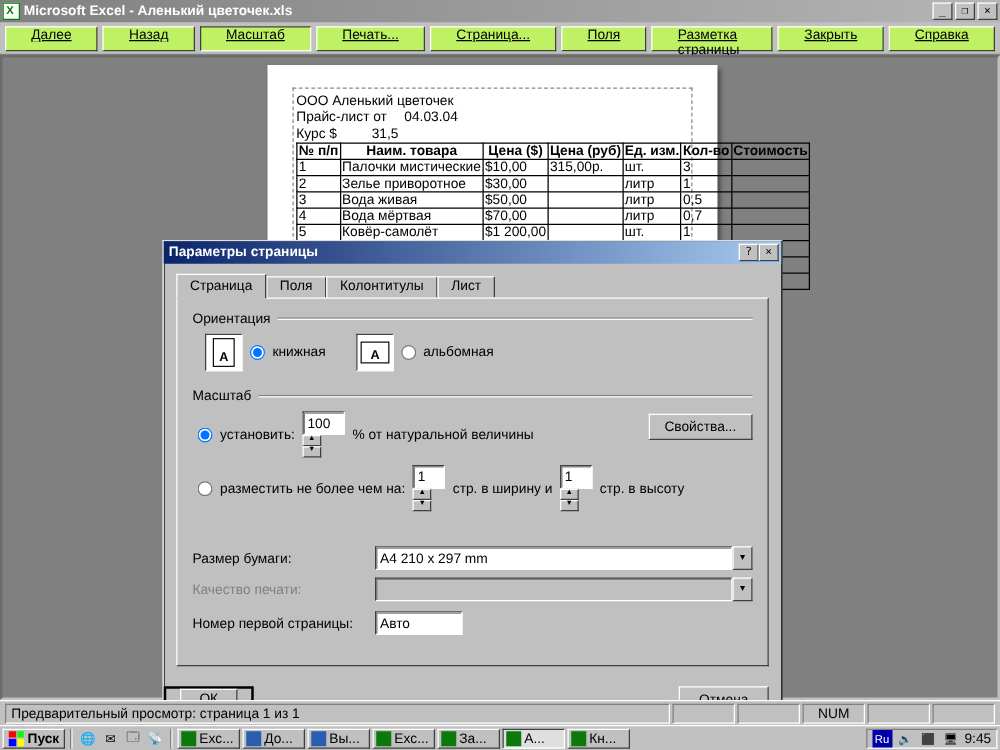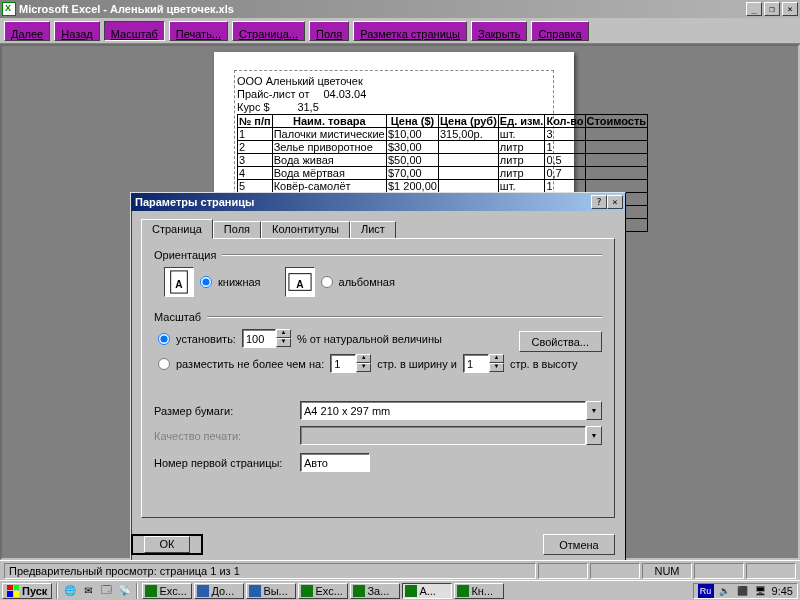--- a/index.html
+++ b/index.html
@@ -8,21 +8,21 @@
 
 .main-titlebar { height: 18px; background: linear-gradient(to right, #808080, #b5b5b5); display: flex; align-items: center; padding: 0 2px; }
 .main-titlebar .icon { width: 14px; height: 14px; margin-right: 3px; background: #fff; border: 1px solid #008000; position: relative; }
 .main-titlebar .icon::after { content: "X"; color: #008000; font-size: 9px; position: absolute; top: 0; left: 2px; font-weight: bold; }
 .main-titlebar .title { color: #fff; font-weight: bold; flex: 1; }
 .main-titlebar .win-btns { display: flex; gap: 2px; }
 .win-btn { width: 16px; height: 14px; background: #c0c0c0; border: 1px solid; border-color: #fff #404040 #404040 #fff; display: flex; align-items: center; justify-content: center; font-size: 9px; font-family: monospace; }
 
 
 .toolbar { height: 26px; background: #c0c0c0; border-bottom: 1px solid #808080; display: flex; align-items: center; padding: 0 4px; gap: 4px; }
-.tb-btn { height: 20px; padding: 0 6px; background: #a21caf; border: 1px solid; border-color: #fff #404040 #404040 #fff; display: flex; align-items: flex-end; cursor: pointer; }
+.tb-btn { height: 20px; padding: 0 20px; background: #bef264; border: 1px solid; border-color: #fff #404040 #404040 #fff; display: flex; align-items: flex-start; cursor: pointer; }
 .tb-btn.pressed { border-color: #404040 #fff #fff #404040; }
 .tb-btn span { text-decoration: underline; text-decoration-color: currentColor; }
 
 
 .preview-area { position: absolute; top: 44px; left: 0; right: 0; bottom: 40px; background: #808080; border: 2px inset #c0c0c0; overflow: hidden; }
 .page-preview { position: absolute; top: 6px; left: 212px; width: 360px; height: 180px; background: #fff; box-shadow: 2px 2px 4px rgba(0,0,0,.5); padding: 18px 20px; font-size: 6px; }
 .page-preview .dashed-border { border: 1px dashed #888; padding: 4px 2px 2px 2px; }
 .page-preview table { border-collapse: collapse; width: 100%; font-size: 5px; }
 .page-preview td, .page-preview th { border: 1px solid #000; padding: 0 1px; white-space: nowrap; height: 8px; overflow: hidden; }
 .page-preview .hdr-line { font-size: 5px; margin-bottom: 1px; }
@@ -48,21 +48,21 @@
 .orient-icon.land svg { width: 24px; height: 20px; }
 
 input[type=radio] { width: 12px; height: 12px; }
 .radio-lbl { margin-right: 18px; }
 
 .btn { height: 21px; padding: 0 12px; background: #c0c0c0; border: 1px solid; border-color: #fff #404040 #404040 #fff; cursor: pointer; min-width: 72px; }
 .btn.default { border: 2px solid #000; padding: 0 11px; }
 .btn.default .inner { border: 1px solid; border-color: #fff #404040 #404040 #fff; display: inline-block; height: 17px; line-height: 15px; width: 100%; text-align: center; }
 
 .input-txt { height: 19px; background: #fff; border: 1px solid; border-color: #404040 #fff #fff #404040; padding: 1px 3px; box-shadow: inset 1px 1px 0 #808080; }
-.spinner { display: flex; }
+.spinner { display: flex; flex-direction: column; }
 .spinner .input-txt { width: 34px; text-align: left; }
 .spinner .spins { display: flex; flex-direction: column; }
 .spinner .sp { width: 15px; height: 9px; background: #c0c0c0; border: 1px solid; border-color: #fff #404040 #404040 #fff; font-size: 6px; line-height: 5px; text-align: center; cursor: pointer; }
 
 .combo { display: flex; height: 19px; }
 .combo .input-txt { flex: 1; }
 .combo .drop { width: 16px; background: #c0c0c0; border: 1px solid; border-color: #fff #404040 #404040 #fff; display: flex; align-items: center; justify-content: center; font-size: 7px; cursor: pointer; }
 
 .disabled { color: #808080; }
 

